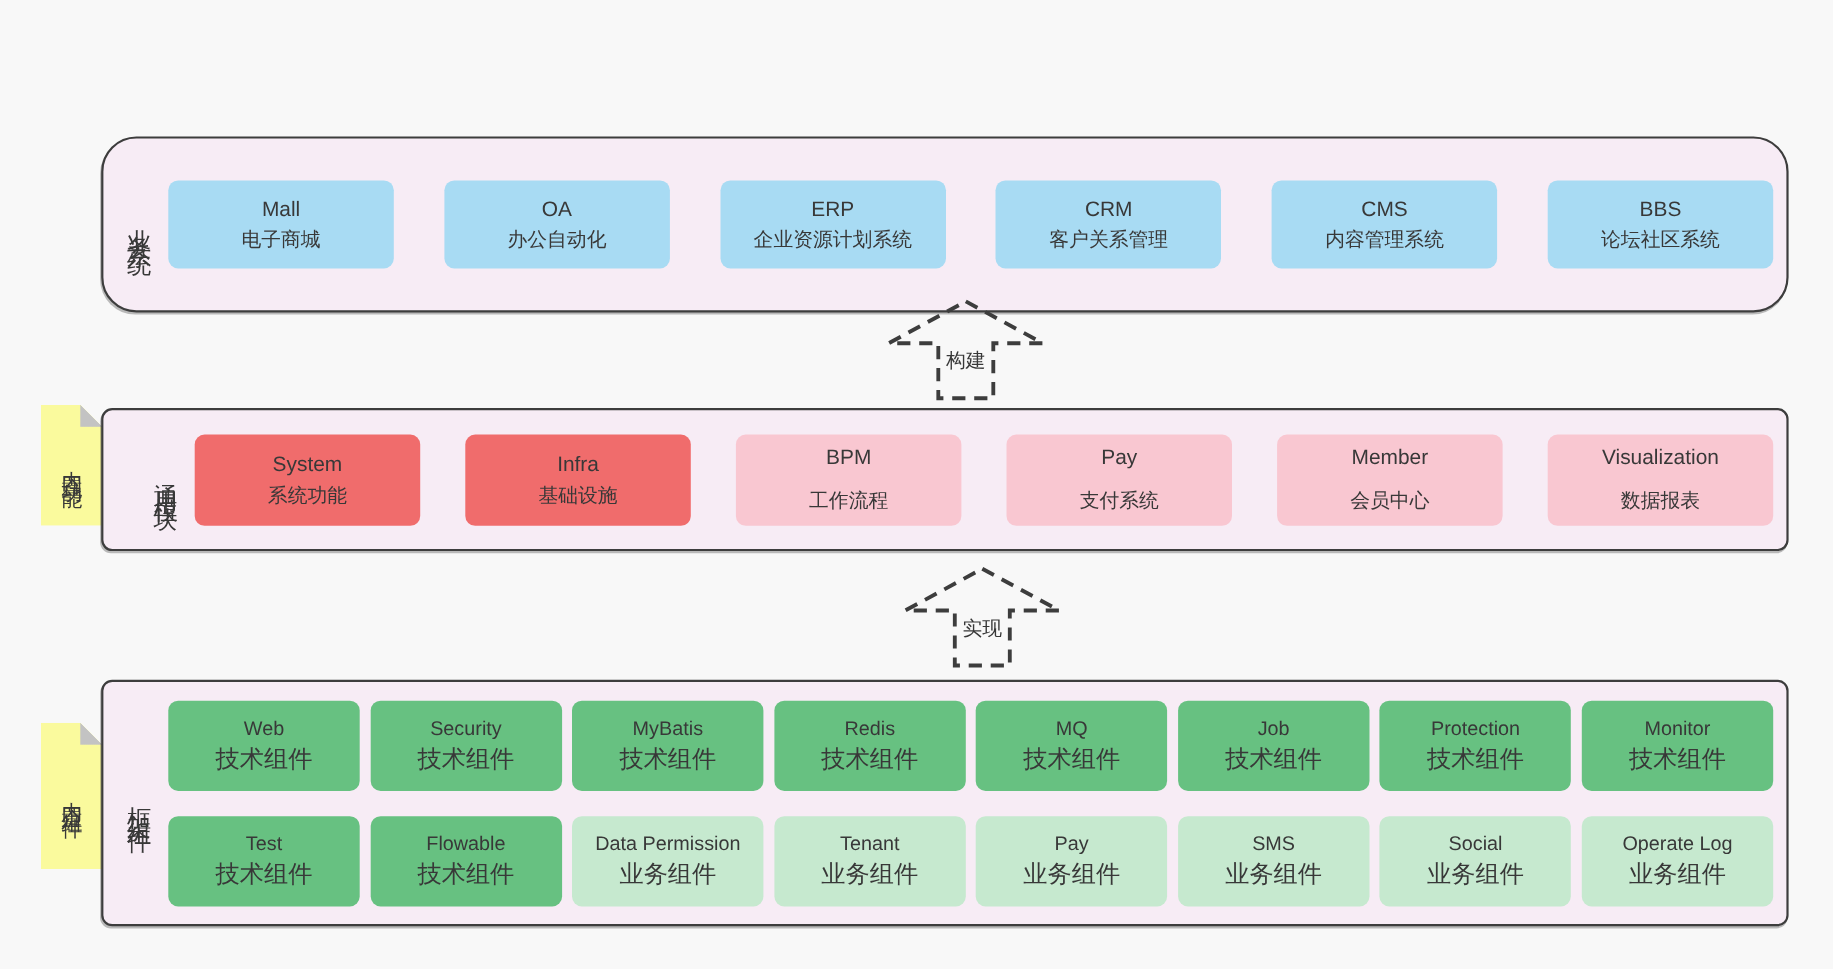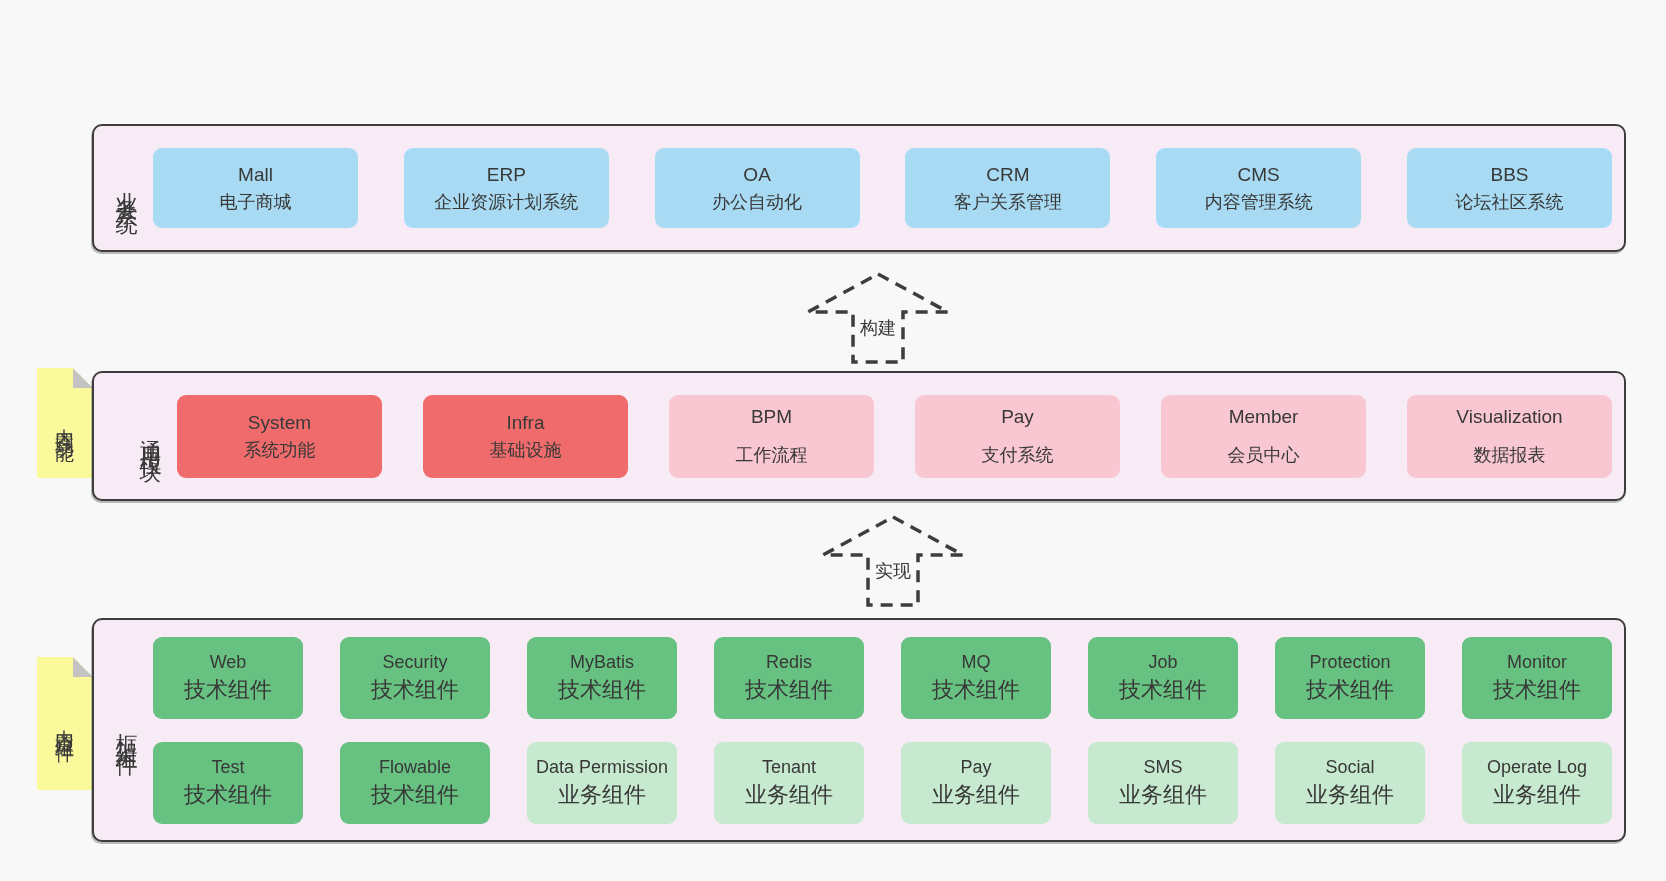--- a/index.html
+++ b/index.html
@@ -14,21 +14,21 @@
     background:var(--page-bg);
     font-family:"Liberation Sans",sans-serif;color:var(--text);
   }
   .panel{
     position:absolute;left:92px;width:1534px;
     background:var(--panel-bg);
     border:2px solid var(--line);border-radius:10px;
     box-shadow:-1px 2px 0 rgba(70,70,70,.35);
     display:flex;align-items:stretch;
   }
-  #panel-business{top:124px;height:128px;}
+  #panel-business{top:124px;height:160px;border-radius:32px;}
   #panel-modules{top:371px;height:130px;padding-left:24px;}
   #panel-components{top:618px;height:224px;}
   .panel-label{
     flex:0 0 59px;display:flex;align-items:center;justify-content:center;
     writing-mode:vertical-rl;text-orientation:upright;
     font-size:22px;letter-spacing:7px;line-height:1;color:var(--text);
     padding-left:6px;
   }
   .boxes{
     flex:1;display:flex;align-items:center;justify-content:space-between;
@@ -38,21 +38,21 @@
     flex:1;display:flex;flex-direction:column;justify-content:center;
     gap:23px;margin-right:12px;
   }
   .row{display:flex;justify-content:space-between;}
   .box{
     width:205px;height:80px;border-radius:9px;
     display:flex;flex-direction:column;align-items:center;justify-content:center;
     text-align:center;padding:2px 6px;
   }
   #panel-modules .box{height:83px;}
-  .row .box{width:150px;height:82px;}
+  .row .box{width:174px;height:82px;}
   .box-name{font-size:19px;line-height:1.25;}
   .box-desc{font-size:18px;line-height:1.25;margin-top:4px;}
   .row .box-name{font-size:18px;line-height:1.2;}
   .row .box-desc{font-size:22px;line-height:1.2;margin-top:3px;}
   .blue{background:var(--blue);}
   .red{background:var(--red);}
   .pink{background:var(--pink);gap:11px;}
   .green{background:var(--green);}
   .green-light{background:var(--green-light);}
   .sticky{
@@ -83,26 +83,26 @@
 <body>
 
 <div class="panel" id="panel-business">
   <div class="panel-label">业务系统</div>
   <div class="boxes">
     <div class="box blue">
       <div class="box-name">Mall</div>
       <div class="box-desc">电子商城</div>
     </div>
     <div class="box blue">
+      <div class="box-name">OA</div>
+      <div class="box-desc">办公自动化</div>
+    </div>
+    <div class="box blue">
       <div class="box-name">ERP</div>
       <div class="box-desc">企业资源计划系统</div>
-    </div>
-    <div class="box blue">
-      <div class="box-name">OA</div>
-      <div class="box-desc">办公自动化</div>
     </div>
     <div class="box blue">
       <div class="box-name">CRM</div>
       <div class="box-desc">客户关系管理</div>
     </div>
     <div class="box blue">
       <div class="box-name">CMS</div>
       <div class="box-desc">内容管理系统</div>
     </div>
     <div class="box blue">

